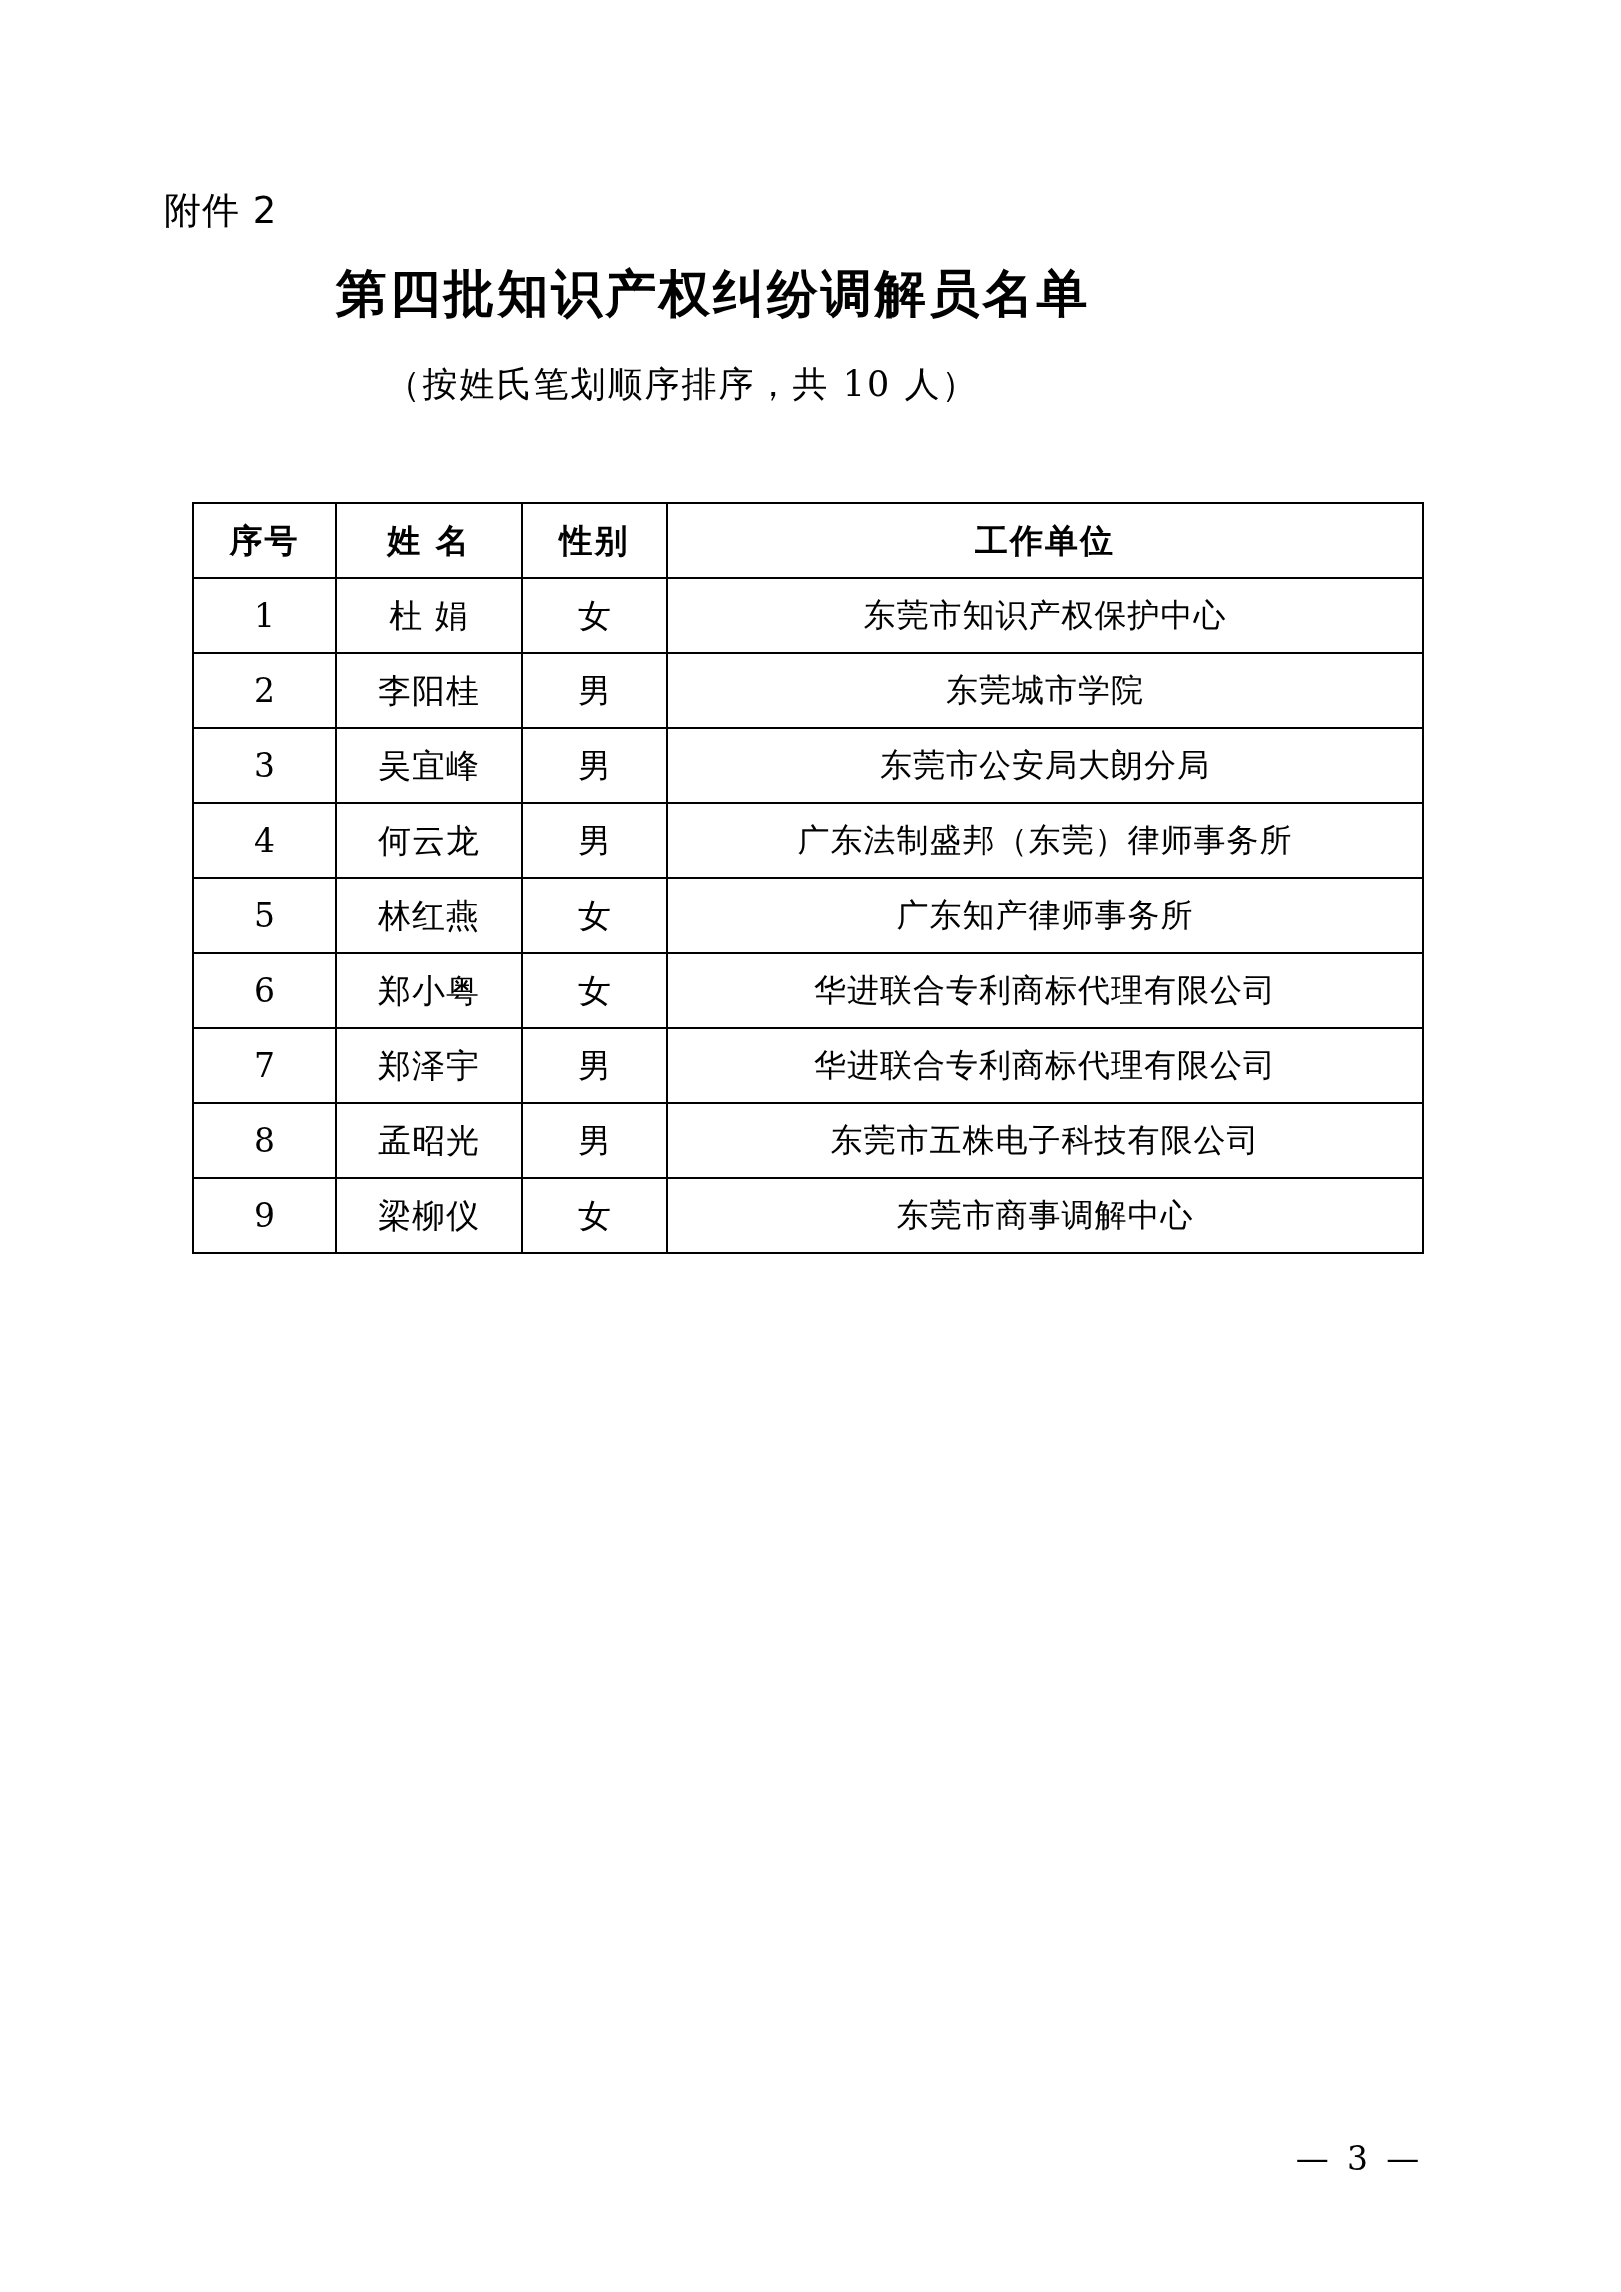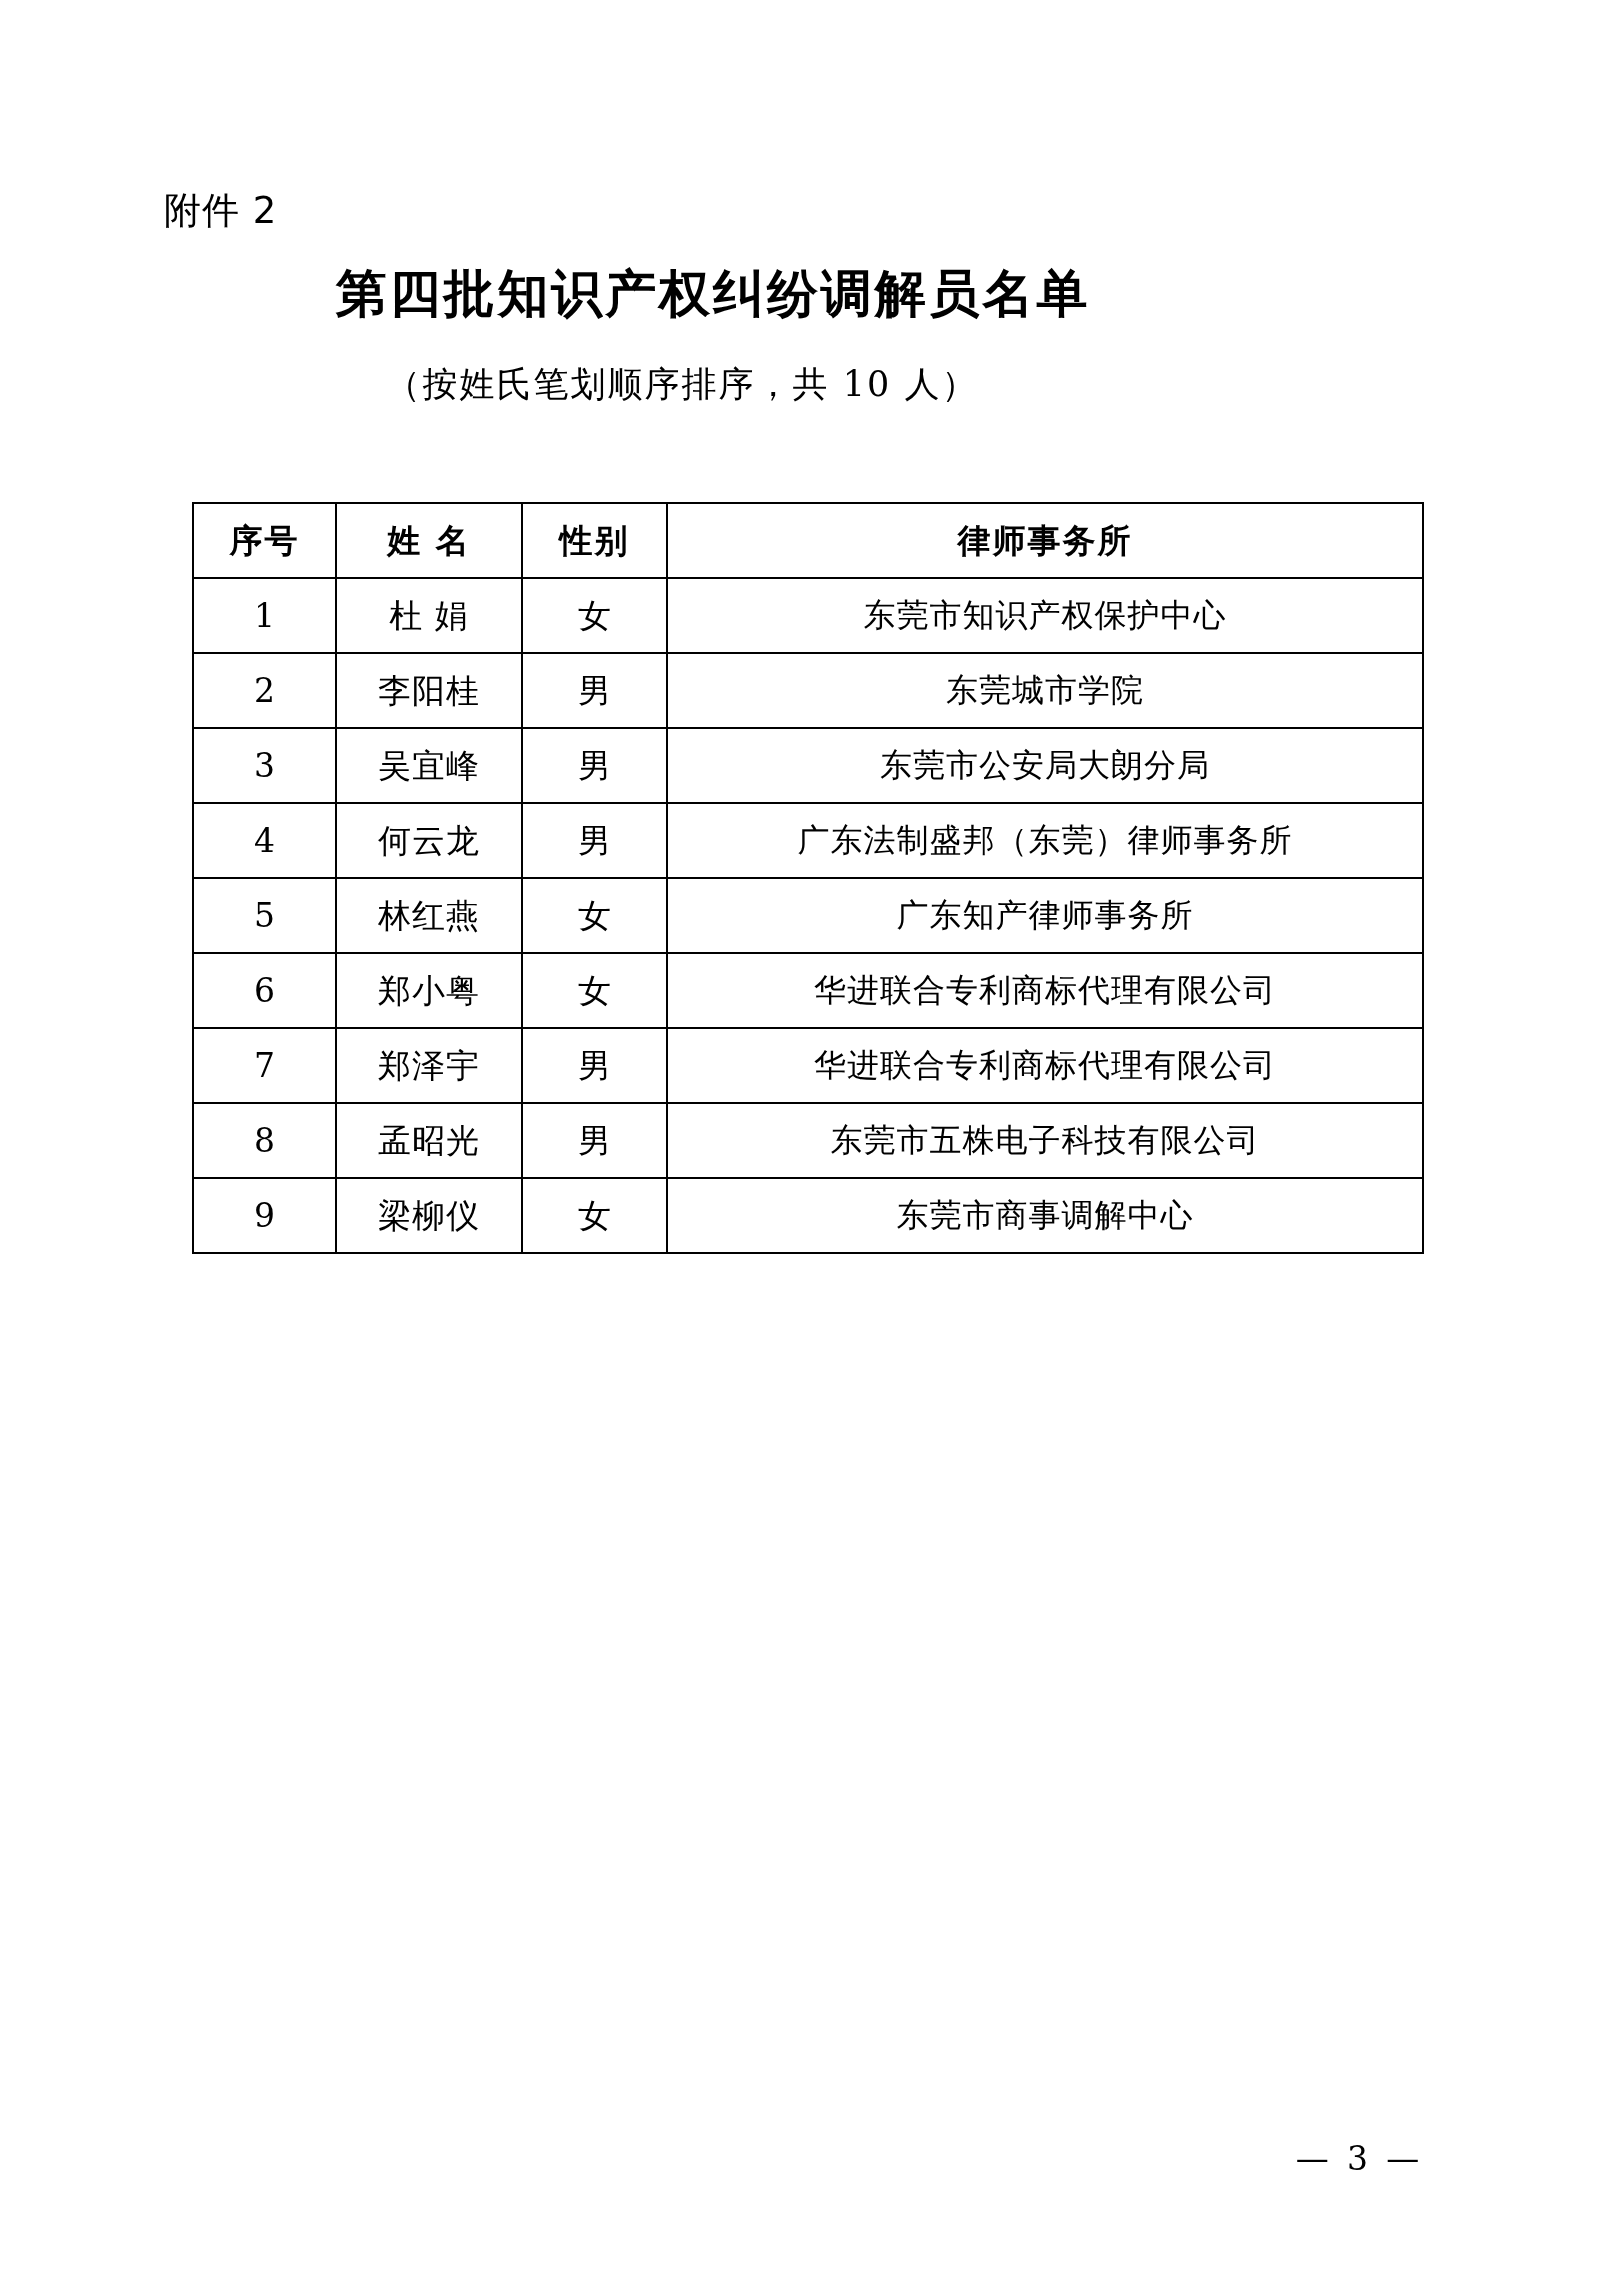--- a/index.html
+++ b/index.html
@@ -153,21 +153,21 @@
         <col class="col-index">
         <col class="col-name">
         <col class="col-gender">
         <col class="col-unit">
       </colgroup>
       <thead>
         <tr>
           <th>序号</th>
           <th class="spaced-2">姓 名</th>
           <th>性别</th>
-          <th>律师事务所</th>
+          <th>工作单位</th>
         </tr>
       </thead>
       <tbody id="roster-body">
       <tr>
             <td class="cell-index">1</td>
             <td class="cell-name">杜 娟</td>
             <td class="cell-gender">女</td>
             <td class="cell-unit">东莞市知识产权保护中心</td>
           </tr>
           <tr>

